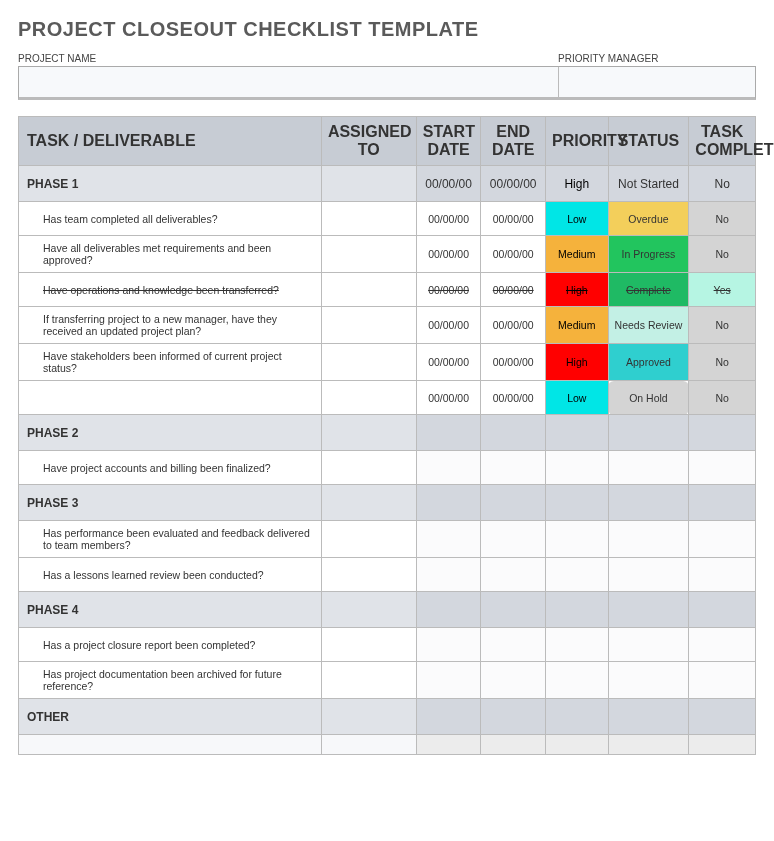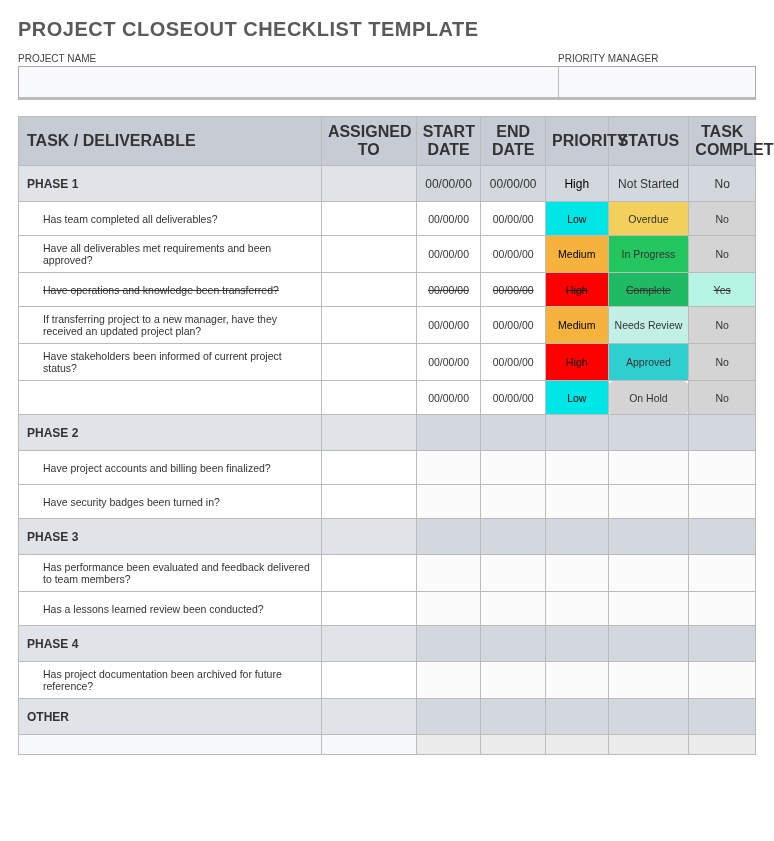--- a/index.html
+++ b/index.html
@@ -209,29 +209,20 @@
       </tr>
       <tr>
         <td class="task-cell">Have project accounts and billing been finalized?</td>
         <td class="center"></td>
         <td class="center blank"></td>
         <td class="center blank"></td>
         <td class="center blank"></td>
         <td class="center blank"></td>
         <td class="center blank"></td>
       </tr>
-      <tr>
-        <td class="task-cell">Have security badges been turned in?</td>
-        <td class="center"></td>
-        <td class="center blank"></td>
-        <td class="center blank"></td>
-        <td class="center blank"></td>
-        <td class="center blank"></td>
-        <td class="center blank"></td>
-      </tr>
       <tr class="phase">
         <td class="task-cell">PHASE 3</td>
         <td class="center"></td>
         <td class="center blank"></td>
         <td class="center blank"></td>
         <td class="center blank"></td>
         <td class="center blank"></td>
         <td class="center blank"></td>
       </tr>
       <tr>
@@ -247,20 +238,29 @@
         <td class="task-cell">Has a lessons learned review been conducted?</td>
         <td class="center"></td>
         <td class="center blank"></td>
         <td class="center blank"></td>
         <td class="center blank"></td>
         <td class="center blank"></td>
         <td class="center blank"></td>
       </tr>
       <tr class="phase">
         <td class="task-cell">PHASE 4</td>
+        <td class="center"></td>
+        <td class="center blank"></td>
+        <td class="center blank"></td>
+        <td class="center blank"></td>
+        <td class="center blank"></td>
+        <td class="center blank"></td>
+      </tr>
+      <tr>
+        <td class="task-cell">Has a project closure report been completed?</td>
         <td class="center"></td>
         <td class="center blank"></td>
         <td class="center blank"></td>
         <td class="center blank"></td>
         <td class="center blank"></td>
         <td class="center blank"></td>
       </tr>
       <tr>
         <td class="task-cell">Has project documentation been archived for future reference?</td>
         <td class="center"></td>

